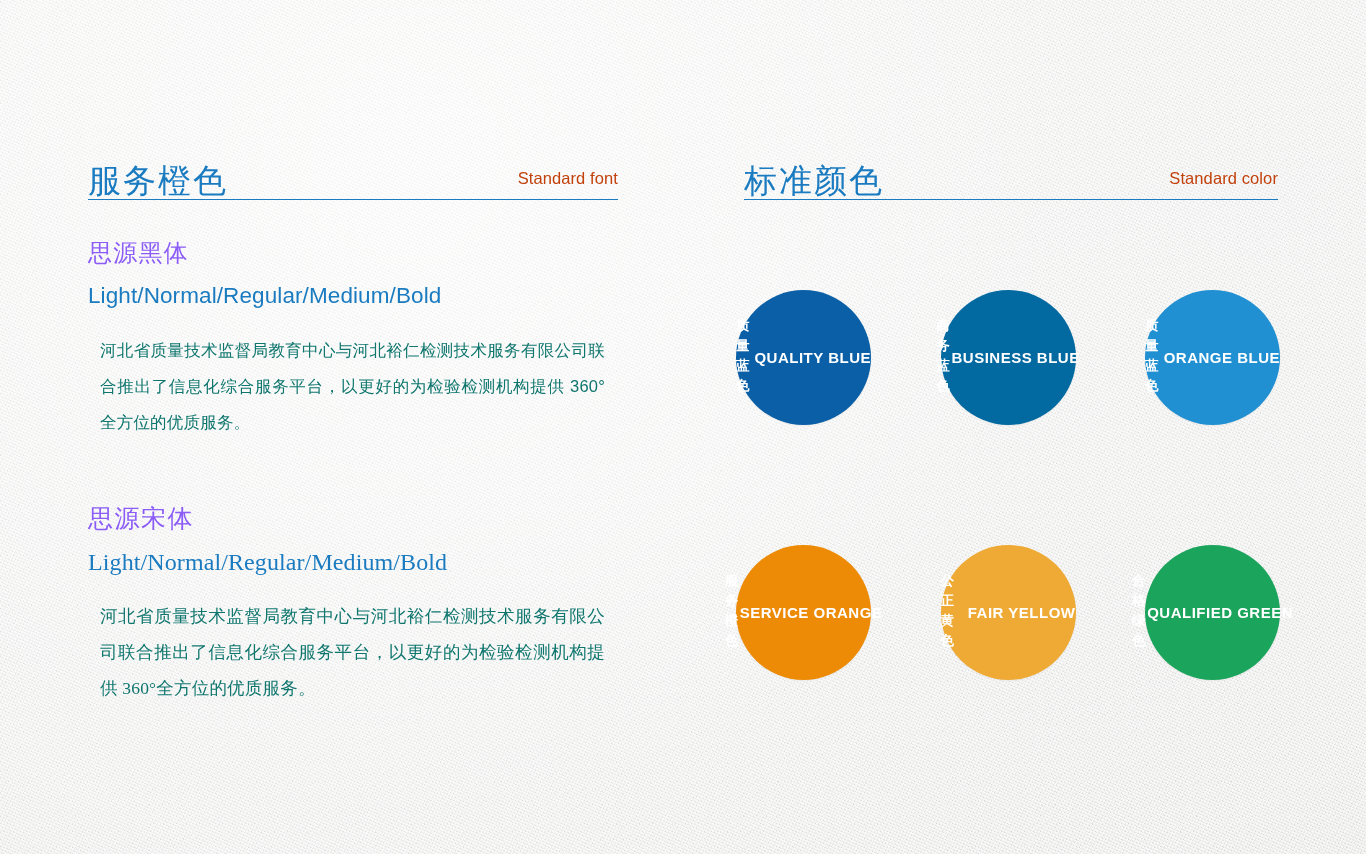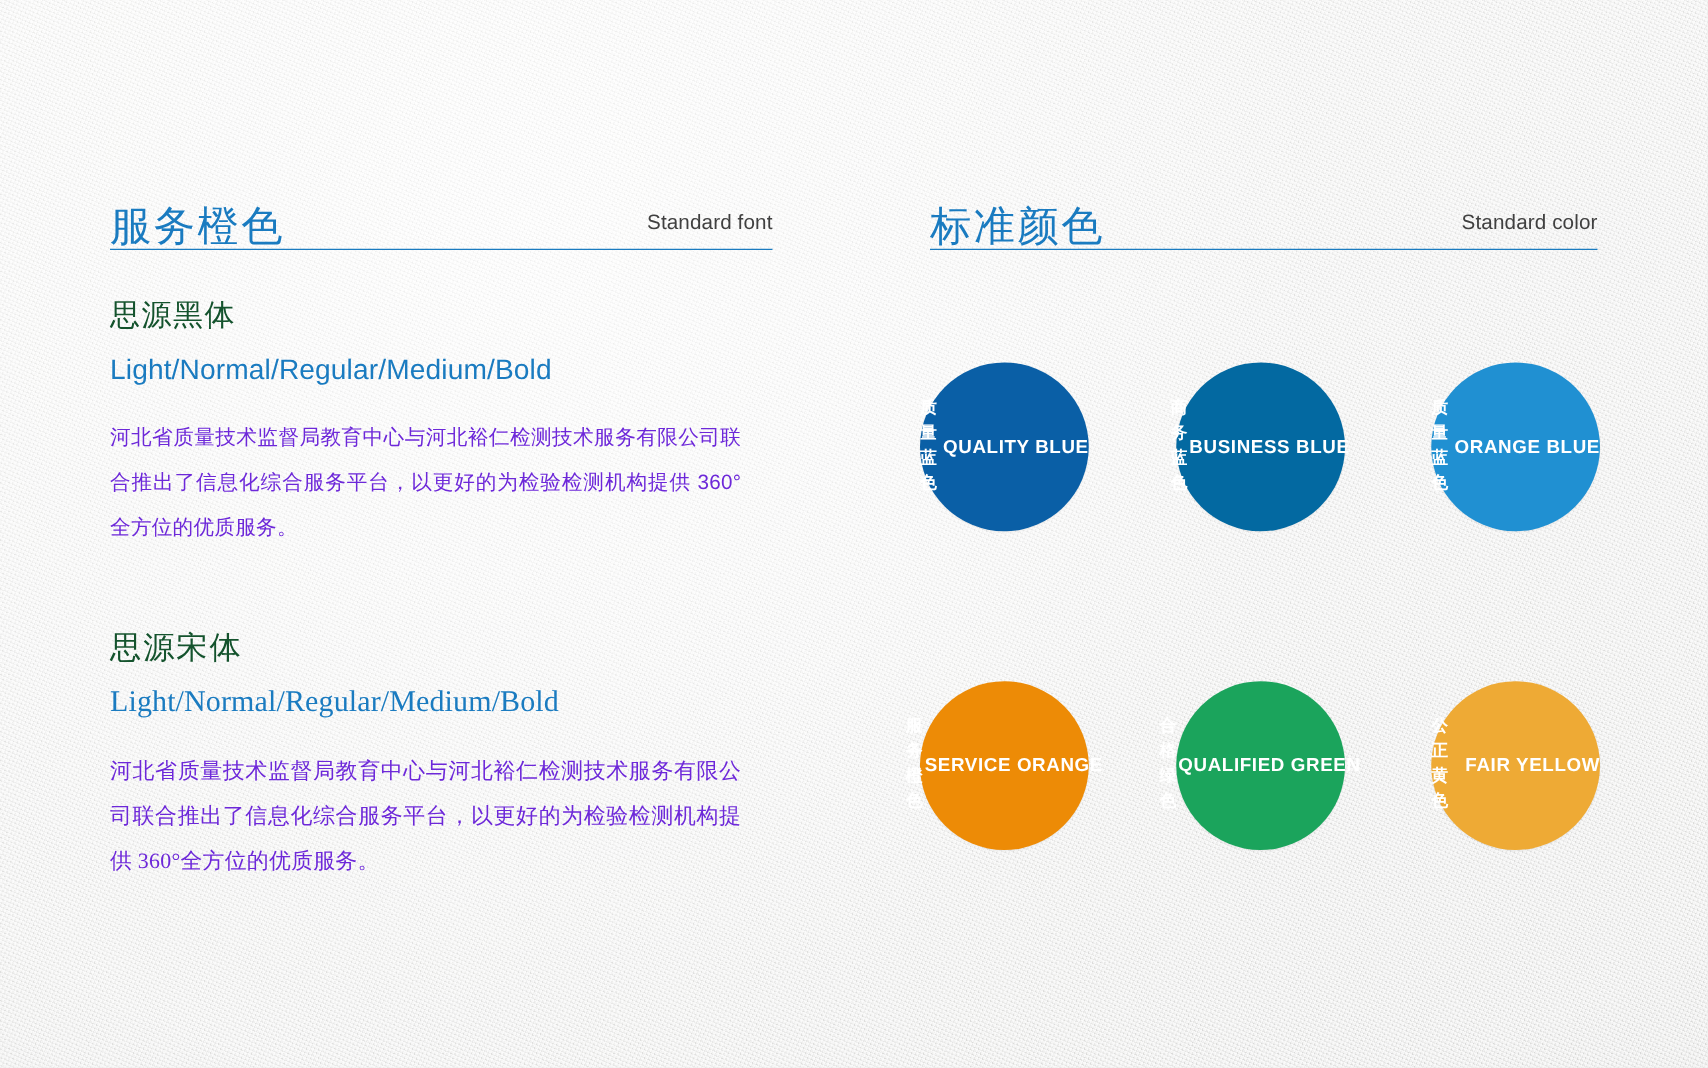--- a/index.html
+++ b/index.html
@@ -67,59 +67,59 @@
     letter-spacing: 2px;
     color: #1a7bc0;
     line-height: 44px;
     white-space: nowrap;
   }
   .panel-title-en {
     position: absolute;
     right: 0;
     bottom: 12px;
     font-size: 16.5px;
-    color: #404040;
+    color: #c2410c;
     letter-spacing: 0.1px;
     white-space: nowrap;
   }
   .panel-rule {
     position: absolute;
     left: 0;
     right: 0;
     bottom: 0;
     height: 1px;
     background: #1a7bc0;
   }
 
   
   .specimen { margin-top: 36px; }
   .specimen.second { margin-top: 62px; }
 
   .specimen-name {
     font-size: 24px;
-    color: #14532d;
+    color: #8b5cf6;
     letter-spacing: 1.2px;
     line-height: 34px;
     margin: 0 0 11px 0;
     font-weight: 400;
   }
   .specimen-weights {
     font-size: 22.5px;
     color: #1a7bc0;
     line-height: 30px;
     margin: 0 0 21px 0;
     letter-spacing: 0.1px;
     font-weight: 400;
   }
   .specimen-body {
     font-size: 16.5px;
-    color: #6d28d9;
+    color: #0f766e;
     line-height: 36px;
     letter-spacing: 0.2px;
-    margin: 0;
+    margin: 12px;
     width: 505px;
     text-align: justify;
   }
 
   
   .serif .specimen-name,
   .serif .specimen-weights,
   .serif .specimen-body {
     font-family: "Liberation Serif", "DejaVu Serif", serif;
   }
@@ -226,26 +226,26 @@
 
     </div>
 
     <div class="swatch-row row-two">
 
       <div class="swatch" style="background-color: rgb(237, 139, 6);">
         <span class="swatch-cn">服务橙色</span>
         <span class="swatch-en">SERVICE ORANGE</span>
       </div>
 
+      <div class="swatch" style="background-color: rgb(238, 170, 53);">
+        <span class="swatch-cn">公正黄色</span>
+        <span class="swatch-en">FAIR YELLOW</span>
+      </div>
+
       <div class="swatch" style="background-color: rgb(27, 164, 92);">
         <span class="swatch-cn">合格绿色</span>
         <span class="swatch-en">QUALIFIED GREEN</span>
       </div>
 
-      <div class="swatch" style="background-color: rgb(238, 170, 53);">
-        <span class="swatch-cn">公正黄色</span>
-        <span class="swatch-en">FAIR YELLOW</span>
-      </div>
-
     </div>
   </div>
 
 </div>
 
 </body></html>

